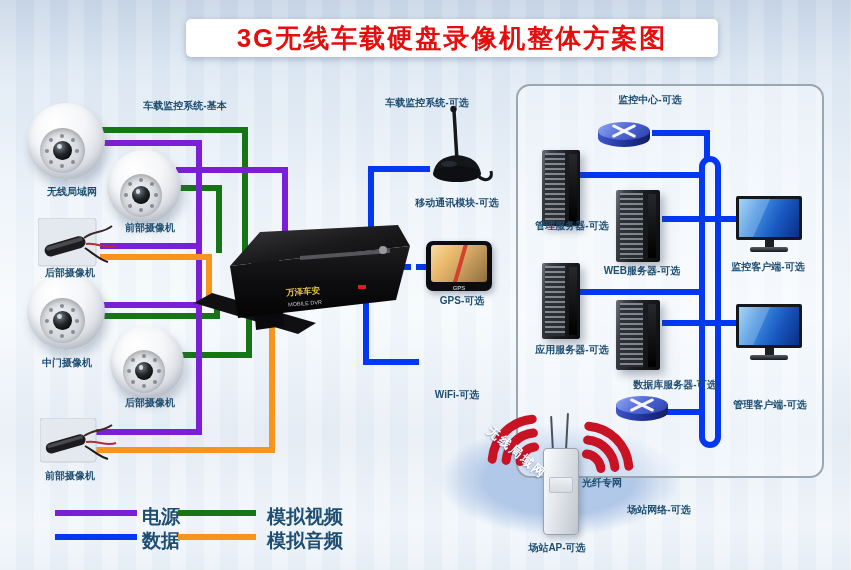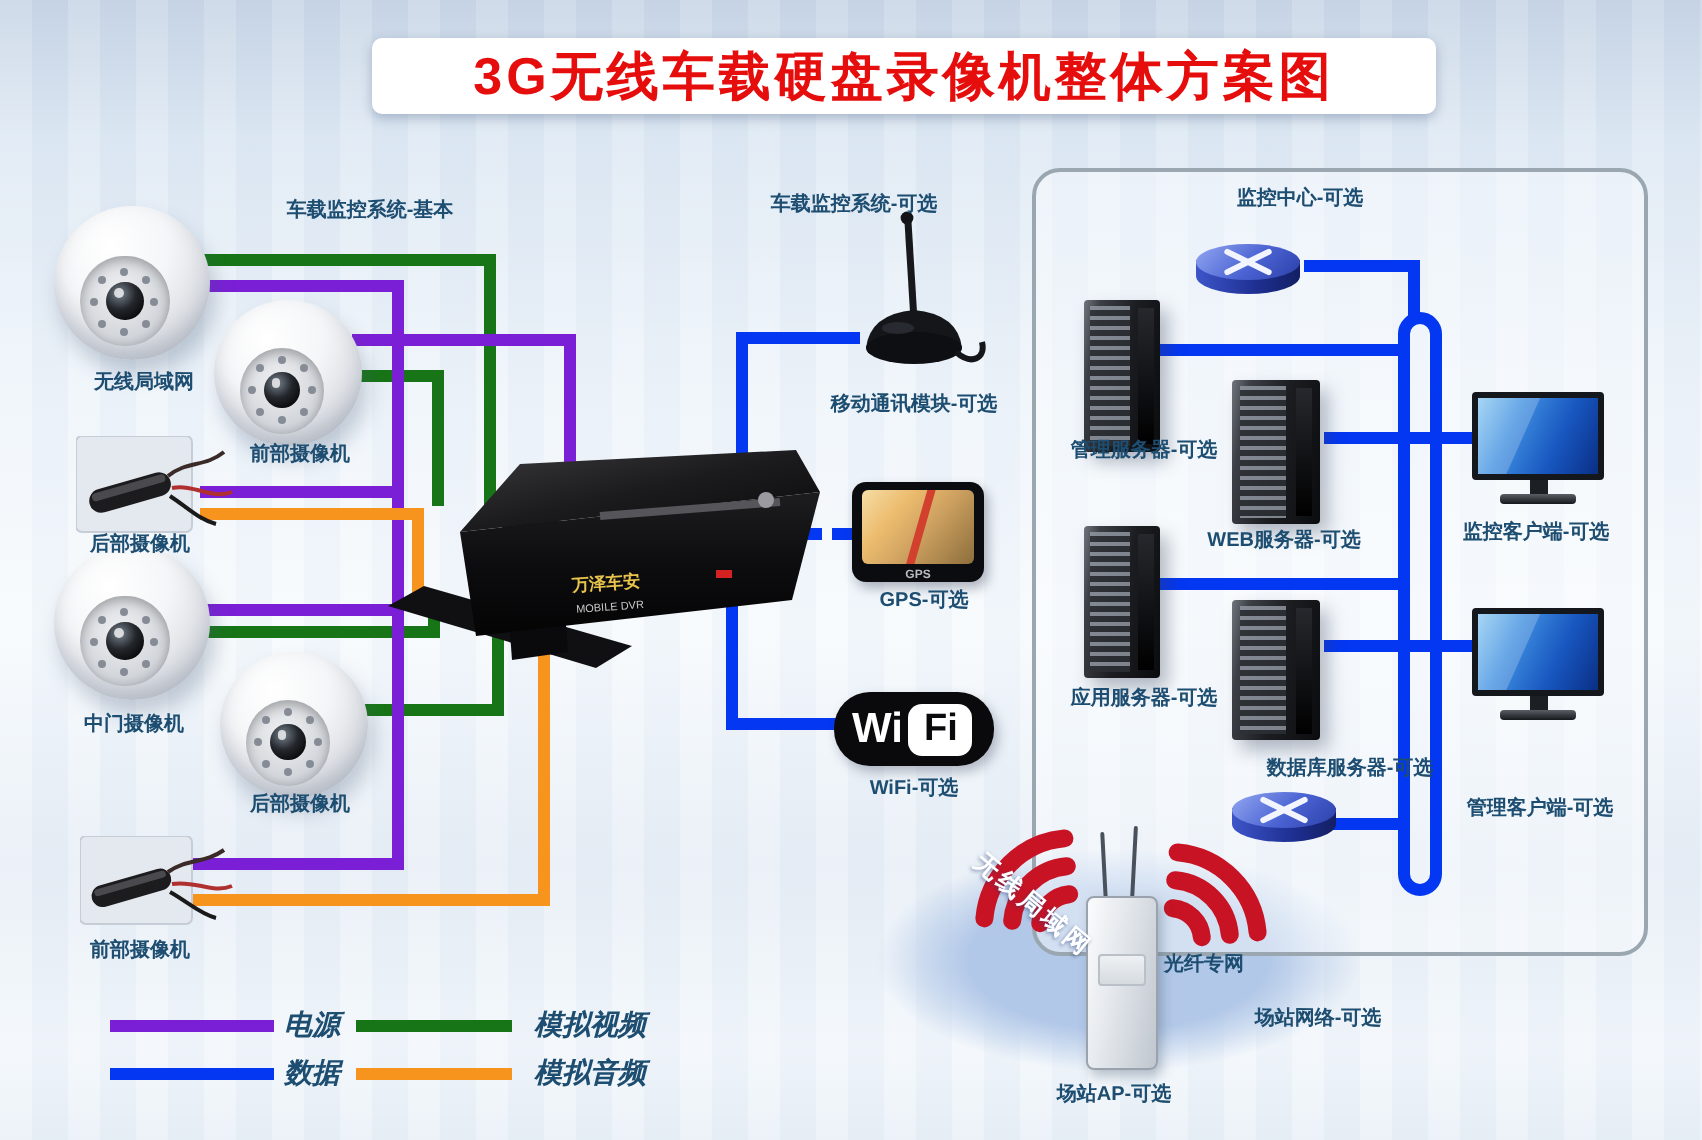--- a/index.html
+++ b/index.html
@@ -81,21 +81,21 @@
   .wifi .fi{margin-left:3px;width:32px;height:26px;background:#fff;border-radius:7px;display:flex;align-items:center;
     justify-content:center;color:#0a0a0c;font-size:19px;font-weight:900;}
   
   .ap{position:absolute;left:543px;top:448px;width:34px;height:85px;z-index:5;border:1px solid #9aa3ad;border-radius:4px;
     background:linear-gradient(100deg,#fbfcfd 0%,#e2e6eb 45%,#bfc6cd 100%);box-shadow:2px 3px 6px rgba(70,85,110,.35);}
   .ap:before{content:"";position:absolute;left:5px;top:28px;right:5px;height:14px;border:1px solid #b9c0c8;border-radius:2px;
     background:linear-gradient(#eef1f4,#d6dbe0);}
   .ant{position:absolute;width:2px;background:#49525c;z-index:5;border-radius:1px;}
   .rotlbl{position:absolute;left:494px;top:423px;z-index:6;color:#ffffff;font-size:12.5px;font-weight:700;letter-spacing:2px;
     transform:rotate(40deg);transform-origin:left top;text-shadow:0 1px 2px rgba(40,60,120,.55);white-space:nowrap;}
-  .legend-text{position:absolute;z-index:6;color:#1d4d70;font-size:14px;font-weight:700;font-style:italic;}
+  .legend-text{position:absolute;z-index:6;color:#1d4d70;font-size:19px;font-weight:700;}
 </style>
 </head>
 <body>
 
 <div id="stage">
   <div class="streaks"></div>
 
   <div class="banner">
     <div class="t">3G无线车载硬盘录像机整体方案图</div>
   </div>
@@ -223,24 +223,20 @@
     <line x1="34" y1="11" x2="37" y2="60" stroke="#16181c" stroke-width="3.5"></line>
     <path d="M13,74 Q15,57 37,55 Q59,57 61,74 Z" fill="#14161a"></path>
     <ellipse cx="37" cy="74" rx="24" ry="8" fill="#0d0f12"></ellipse>
     <path d="M58,76 C66,83 73,79 71,71" stroke="#14161a" stroke-width="3" fill="none"></path>
     <ellipse cx="29" cy="64" rx="8" ry="3" fill="#2c3036" opacity="0.8"></ellipse>
   </svg>
   <div class="gps">
     <div class="scr"></div>
     <div class="tag">GPS</div>
   </div>
-  <div class="wifi">
-    <span class="wi">Wi</span>
-    <span class="fi">Fi</span>
-  </div>
 
   <div class="router" style="left:598px;top:122px">
     <div class="body"></div>
     <div class="top">
         <div class="x1"></div>
       <div class="x2"></div>
       </div>
   </div>
   <div class="server" style="left:542px;top:150px;width:38px;height:76px"></div>
   <div class="server" style="left:616px;top:190px;width:44px;height:72px"></div>

